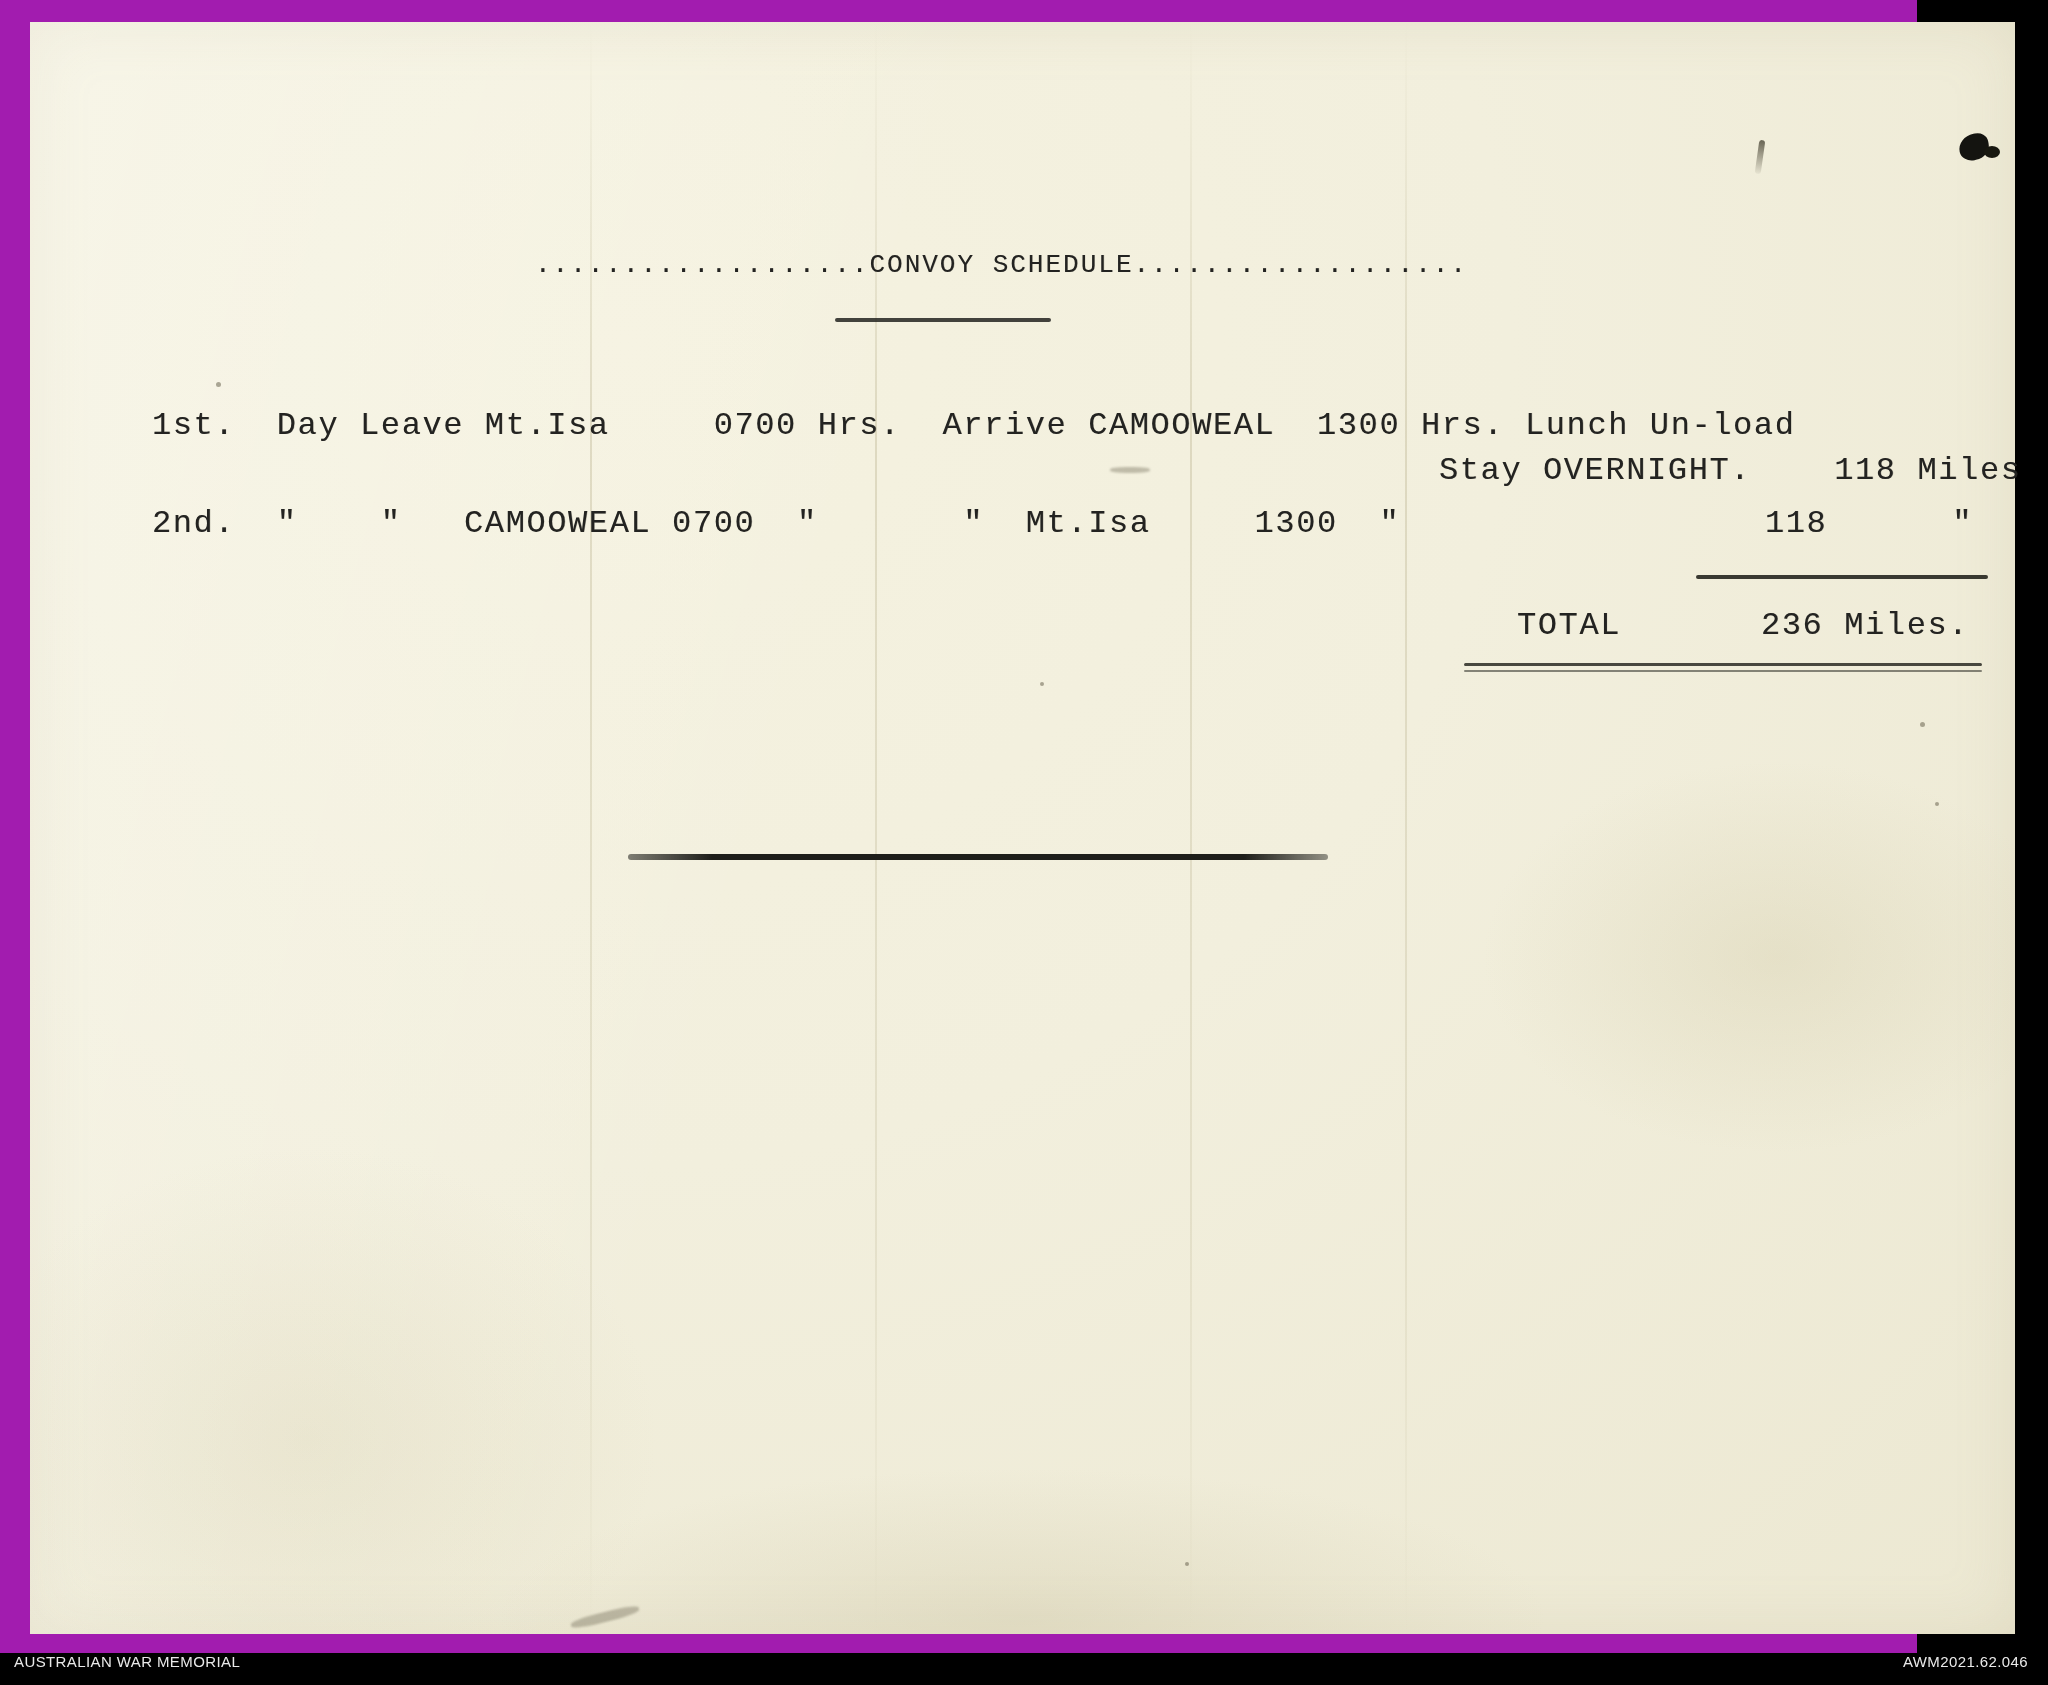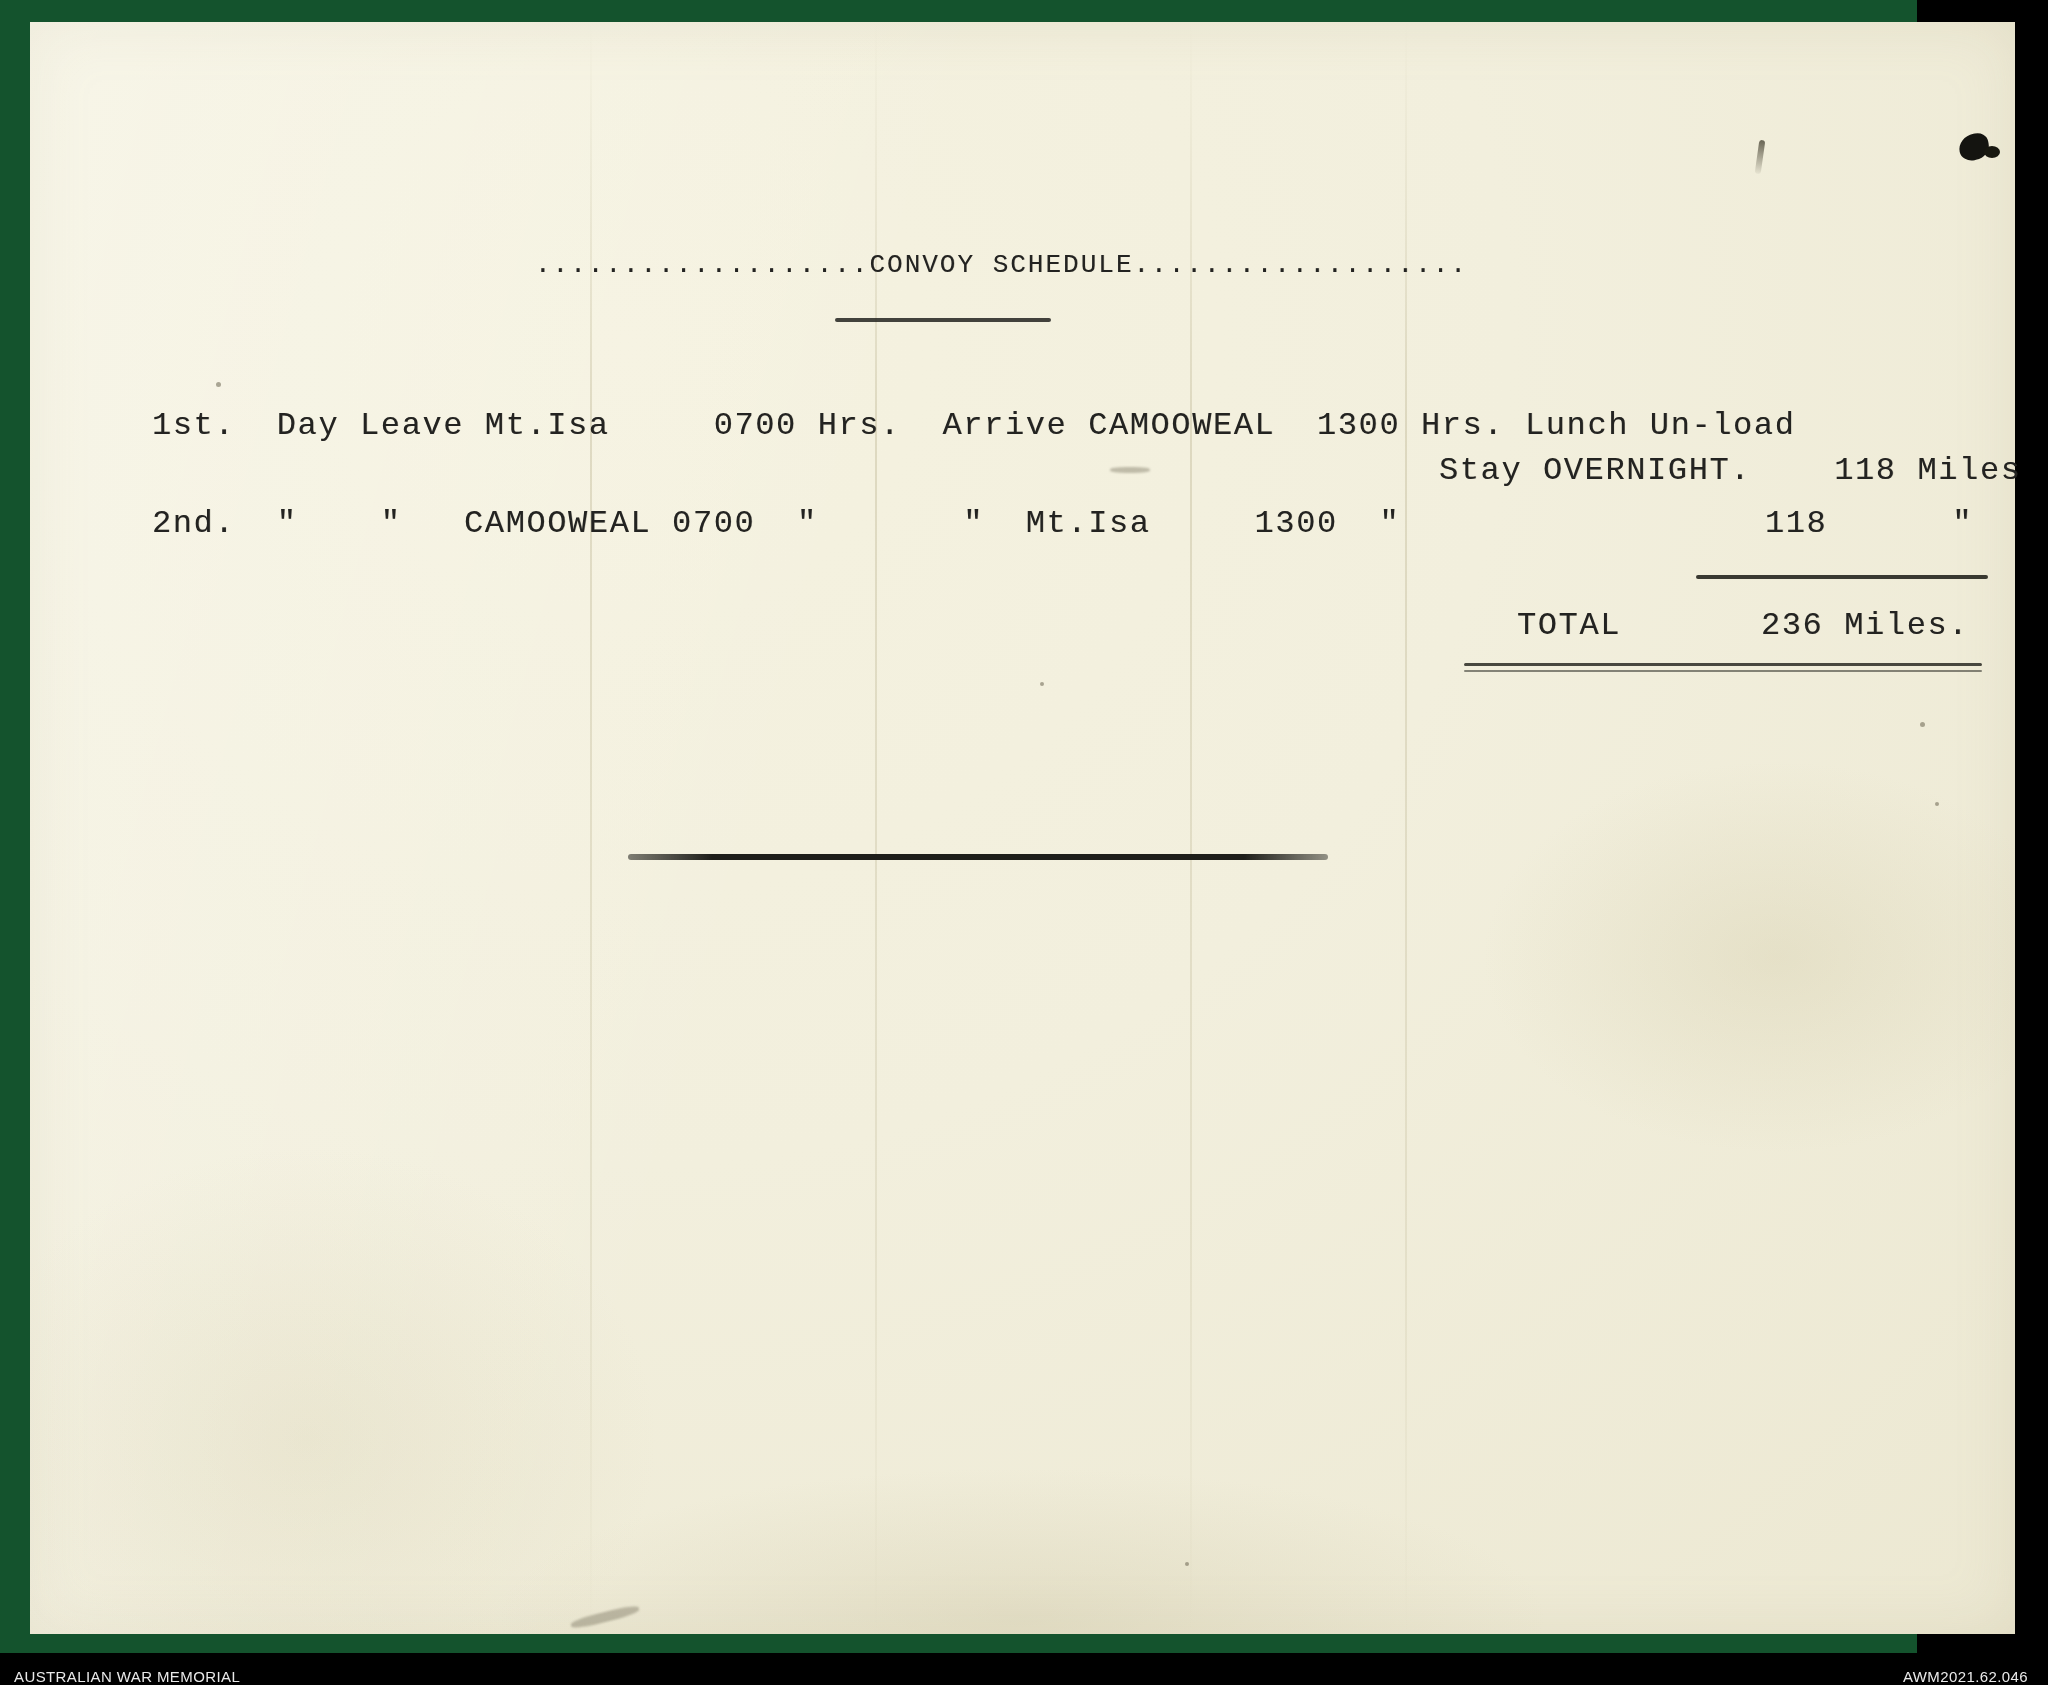--- a/index.html
+++ b/index.html
@@ -12,21 +12,21 @@
     height: 1685px;
     overflow: hidden;
     font-family: "Liberation Mono", "DejaVu Sans Mono", monospace;
   }
 
   
   #scan-frame {
     position: relative;
     width: 1917px;
     height: 1685px;
-    background: #14532d;
+    background: #a21caf;
   }
 
   
   #paper {
     position: absolute;
     left: 30px;
     top: 22px;
     width: 1985px;
     height: 1612px;
     background:
@@ -197,21 +197,21 @@
     position: absolute;
     left: 0;
     bottom: 0;
     width: 2048px;
     height: 32px;
     background: #000;
     color: #e9e9e9;
     font-family: "Liberation Sans", sans-serif;
     font-size: 15px;
     display: flex;
-    align-items: flex-end;
+    align-items: flex-start;
     justify-content: space-between;
     padding: 0 10px;
     box-sizing: border-box;
     letter-spacing: 0.4px;
   }
   #caption-left { padding-left: 4px; }
   #caption-right { padding-right: 10px; }
 </style>
 </head>
 <body>

